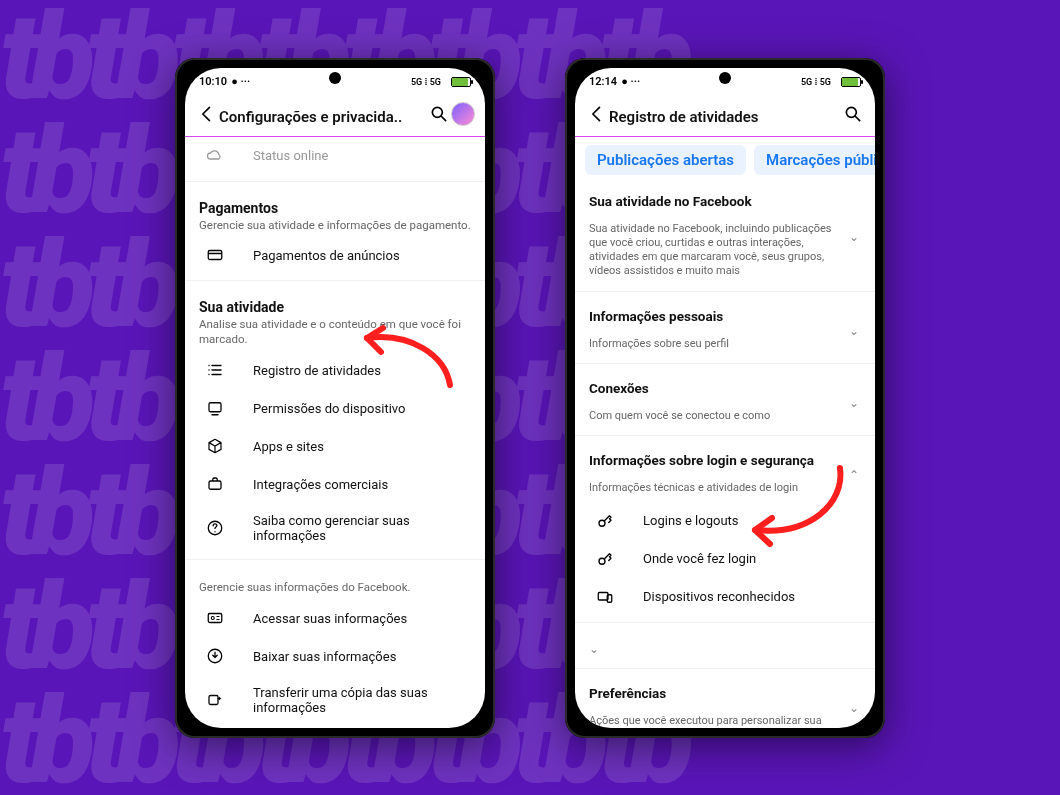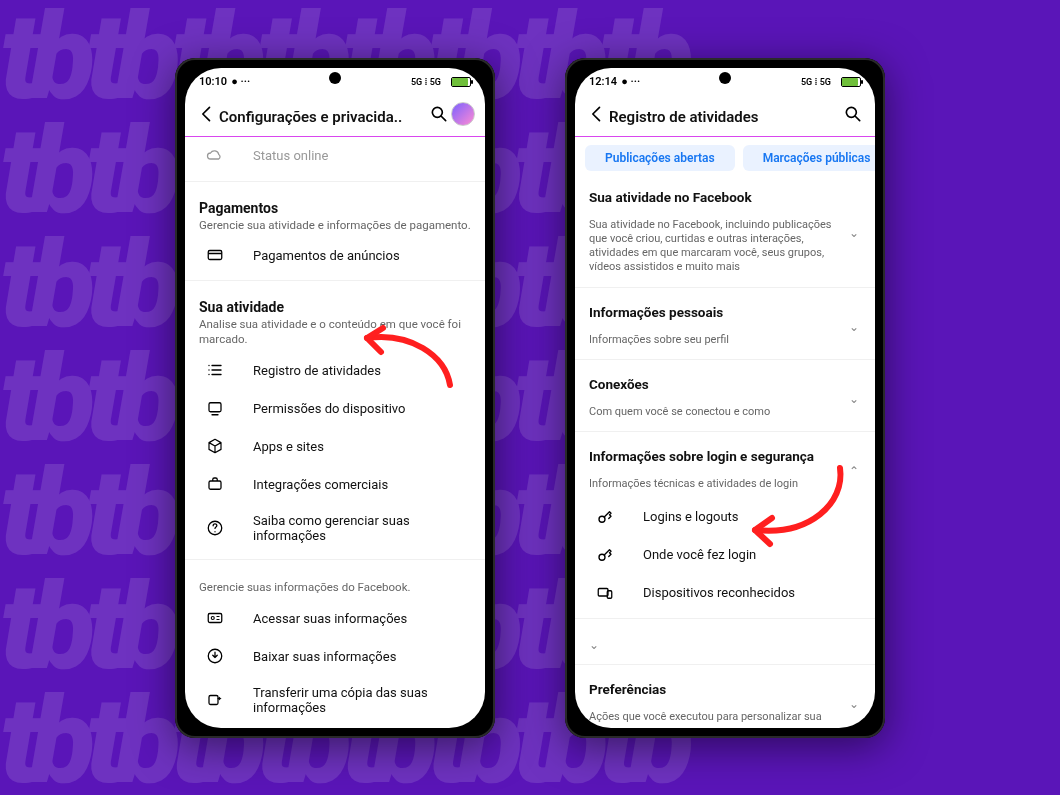--- a/index.html
+++ b/index.html
@@ -103,22 +103,22 @@
     gap:8px;
   }
   .exp-text { flex:1; }
   .exp-title { font-size:13.5px; font-weight:700; color:#111;}
   .exp-desc { font-size:11px; color:#666; margin-top:13px; line-height:1.3;}
   .chev { color:#888; font-size:12px; padding-top:3px; flex-shrink:0; width:12px;}
   .pills {
     display:flex; gap:8px; padding:8px 10px; overflow:hidden; flex-shrink:0;
   }
   .pill {
-    background:#eaf2ff; color:#1877f2; font-size:12px; font-weight:600;
-    padding:6px 20px; border-radius:6px; white-space:nowrap;
+    background:#eaf2ff; color:#1877f2; font-size:15px; font-weight:600;
+    padding:6px 12px; border-radius:6px; white-space:nowrap;
   }
   
   .arrow {
     position:absolute; pointer-events:none; z-index:30;
   }
   svg { display:block; }
 </style>
 </head>
 <body>
 

